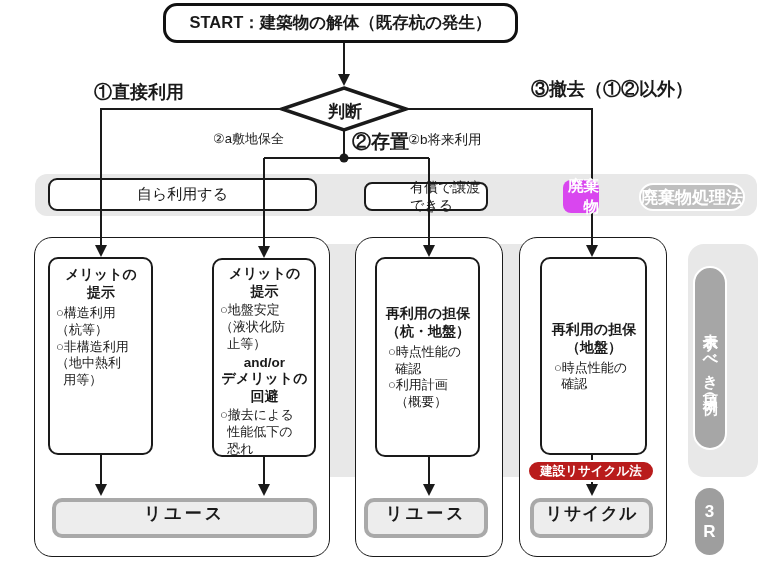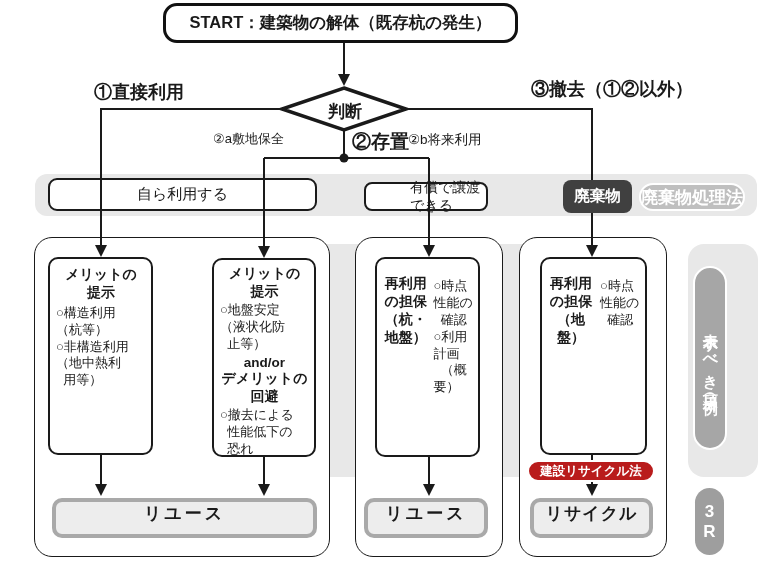--- a/index.html
+++ b/index.html
@@ -6,21 +6,21 @@
   .canvas{position:relative;width:777px;height:573px;background:#fff;overflow:hidden;
           font-family:"Liberation Sans",sans-serif;color:#1a1a1a;}
   .abs{position:absolute;box-sizing:border-box;}
   .grayarea{background:#e8e8e8;z-index:1;}
   .container-box{background:#fff;border:1.5px solid #1a1a1a;border-radius:18px;z-index:2;}
   .white-node{background:#fff;border:2.5px solid #1a1a1a;display:flex;align-items:center;
               justify-content:center;z-index:3;}
   svg.lines{position:absolute;left:0;top:0;z-index:4;pointer-events:none;}
   .inner-box{background:#fff;border:2.5px solid #1a1a1a;border-radius:10px;z-index:5;
              padding:7px 5px 4px 6px;}
-  .inner-box.centered{display:flex;flex-direction:row;justify-content:center;padding-top:16px;padding-bottom:14px;}
+  .inner-box.centered{display:flex;flex-direction:column;justify-content:center;padding-top:16px;padding-bottom:14px;}
   .box-title{font-weight:bold;text-align:center;white-space:pre-line;font-size:14px;line-height:1.28;}
   .box-body{white-space:pre-wrap;font-size:13px;line-height:1.3;margin-top:3px;}
   .andor{text-align:center;font-weight:bold;font-size:13.5px;margin-top:3px;}
   .result-box{background:#ededed;border:4px solid #a9a9a9;border-radius:10px;display:flex;
               align-items:flex-start;justify-content:center;font-weight:bold;font-size:17px;
               letter-spacing:3px;z-index:5;}
   .pill{border-radius:999px;color:#fff;font-weight:bold;display:flex;align-items:center;
         justify-content:center;z-index:5;}
   .lbl{position:absolute;z-index:5;font-weight:bold;white-space:nowrap;}
   .lbl.light{font-weight:normal;}
@@ -83,21 +83,21 @@
   </div>
 
   <div class="abs lbl" style="left:314px;top:100px;width:62px;text-align:center;font-size:17px;">判断</div>
 
   <div class="abs lbl" style="left:94px;top:80px;font-size:18px;">①直接利用</div>
   <div class="abs lbl" style="left:531px;top:77px;font-size:18px;">③撤去（①②以外）</div>
   <div class="abs lbl light" style="left:213px;top:130px;font-size:13px;">②a敷地保全</div>
   <div class="abs lbl" style="left:352px;top:129px;font-size:19px;">②存置</div>
   <div class="abs lbl light" style="left:408px;top:131px;font-size:13.5px;">②b将来利用</div>
 
-  <div class="abs pill" style="left:563px;top:180px;width:69px;height:33px;background:#404040;border-radius:8px;font-size:15.5px;text-align:right;">
+  <div class="abs pill" style="left:563px;top:180px;width:36px;height:33px;background:#d946ef;border-radius:8px;font-size:15.5px;text-align:right;">
     <span>廃棄物</span>
   </div>
   <div class="abs pill" style="left:639px;top:183px;width:106px;height:28px;background:#bfbfbf;border:2px solid #fff;font-size:17px;">
     <span>廃棄物処理法</span>
   </div>
 
   <div class="abs inner-box" style="left:48px;top:257px;width:105px;height:198px;">
     <div class="box-title">メリットの
 提示</div>
     <div class="box-body">○構造利用

